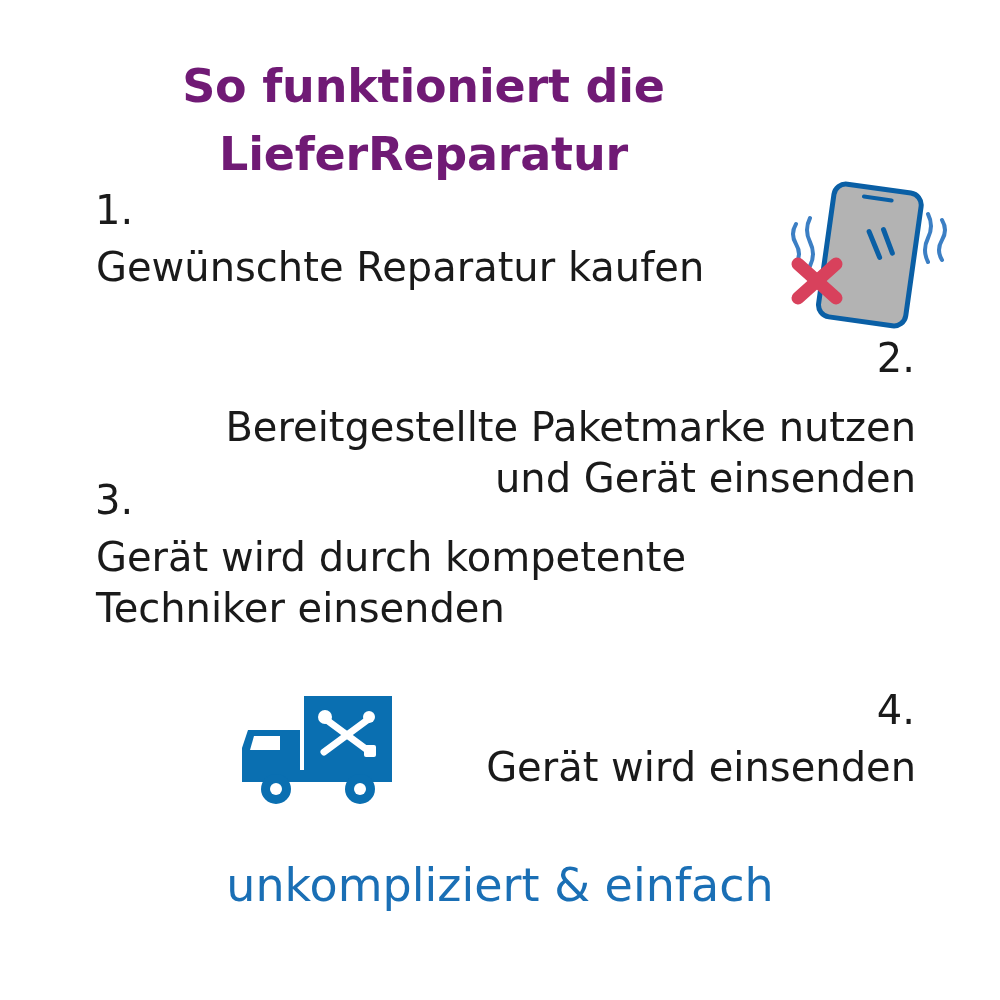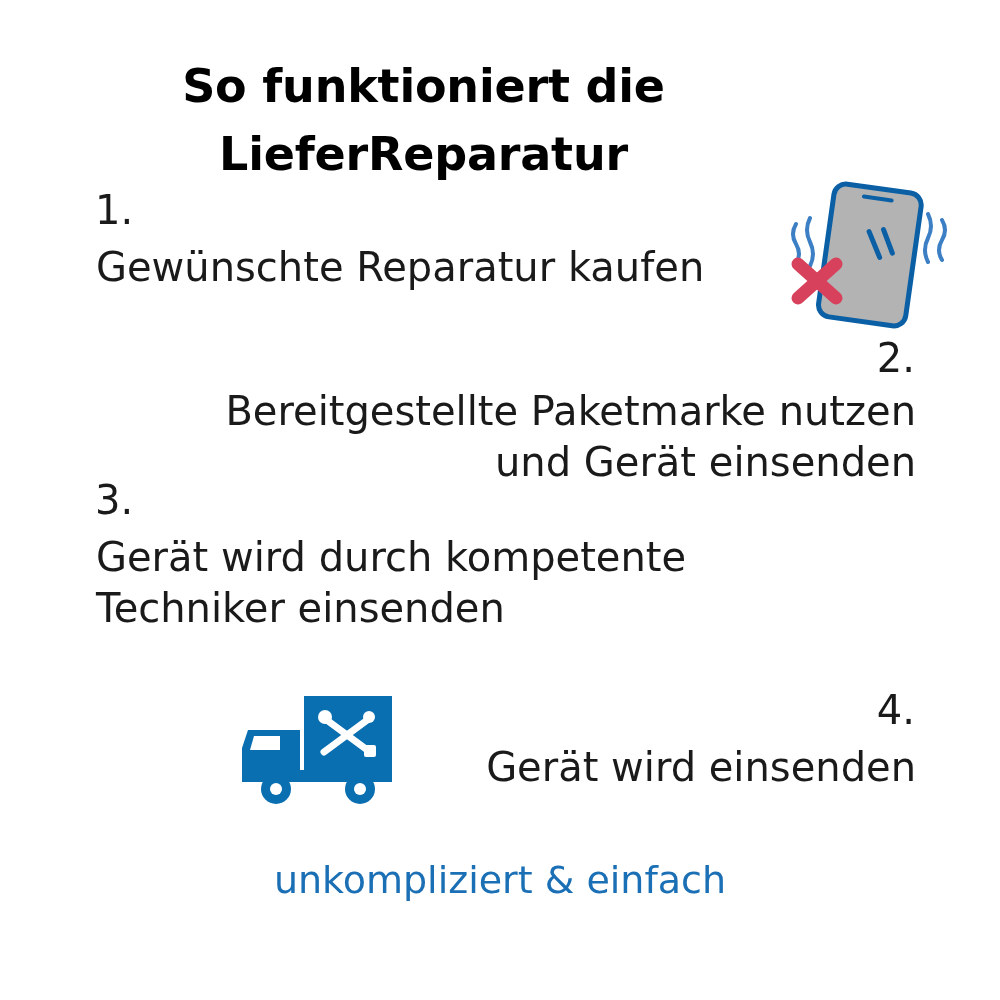--- a/index.html
+++ b/index.html
@@ -20,21 +20,21 @@
     background: #ffffff;
   }
 
   
   .title {
     position: absolute;
     left: 0;
     top: 52px;
     width: 847px;
     text-align: center;
-    color: #000000;
+    color: #701a75;
     font-size: 46px;
     font-weight: bold;
     line-height: 1.48;
     letter-spacing: -0.2px;
   }
   .title .line2 {
     display: block;
   }
 
   
@@ -57,21 +57,21 @@
     line-height: 1.28;
   }
   #step1-text {
     left: 96px;
     top: 242px;
     text-align: left;
     max-width: 680px;
   }
   #step2-text {
     right: 84px;
-    top: 386px;
+    top: 402px;
     text-align: right;
     max-width: 760px;
   }
   #step3-text {
     left: 96px;
     top: 532px;
     text-align: left;
     max-width: 700px;
   }
   #step4-text {
@@ -82,21 +82,21 @@
   }
 
   
   .footer {
     position: absolute;
     left: 0;
     top: 858px;
     width: 1000px;
     text-align: center;
     color: #1a6fb5;
-    font-size: 38px;
+    font-size: 46px;
     line-height: 1.2;
   }
 
   
   .phone-icon {
     position: absolute;
     right: 36px;
     top: 176px;
     width: 190px;
     height: 170px;

